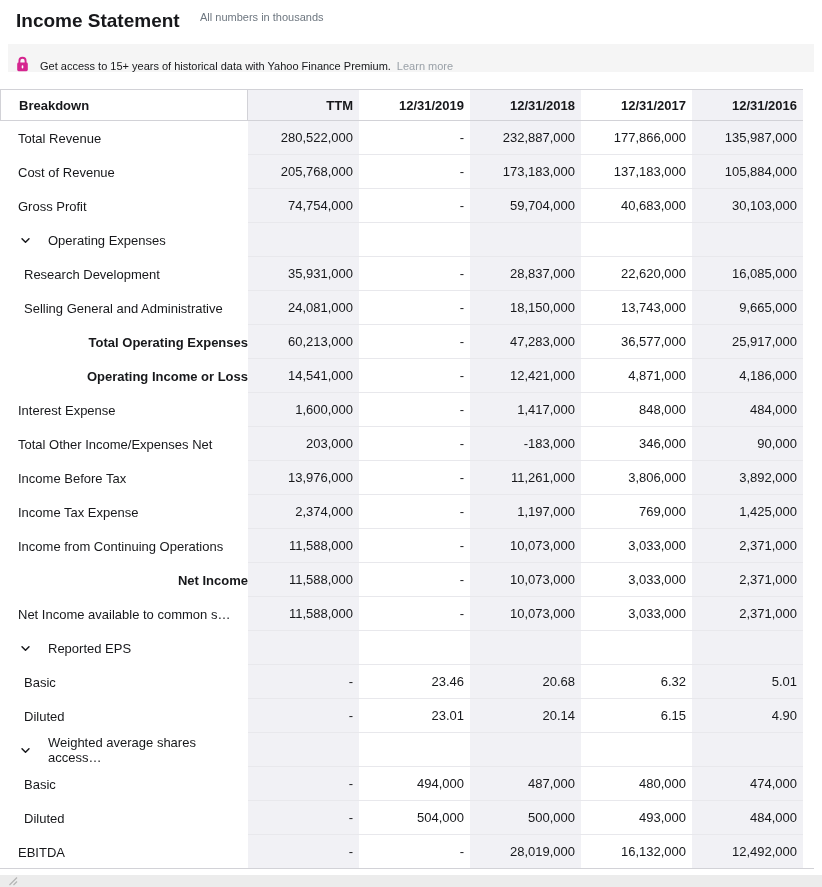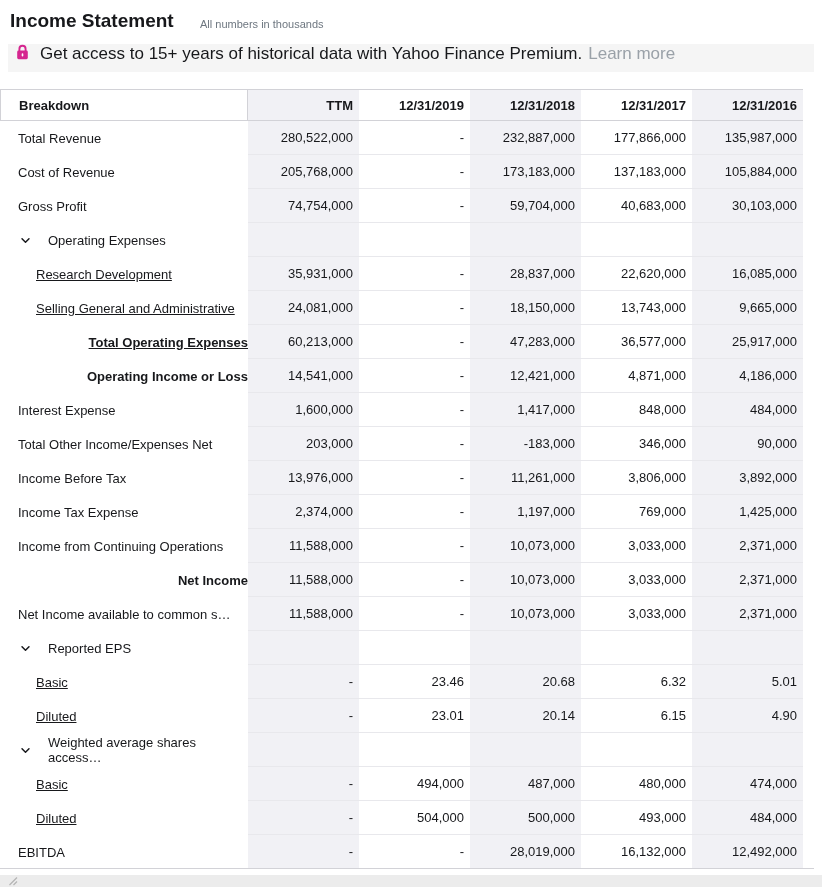--- a/index.html
+++ b/index.html
@@ -8,36 +8,36 @@
     width: 822px; height: 887px;
     position: relative;
     overflow: hidden;
     background: #ffffff;
     font-family: "Liberation Sans", sans-serif;
     color: #17181b;
   }
 
   
   .page-title {
-    position: absolute; left: 10px; top: 9px;
+    position: absolute; left: 16px; top: 9px;
     font-size: 19px; font-weight: 700; line-height: 24px;
     margin: 0;
   }
   .units-note {
-    position: absolute; left: 200px; top: 18px;
+    position: absolute; left: 200px; top: 11px;
     font-size: 11px; color: #6e7780;
   }
 
   
   .banner {
     position: absolute; left: 8px; top: 44px;
     width: 806px; height: 28px;
     background: #f5f5f5;
-    display: flex; align-items: flex-start;
-    font-size: 17px;
+    display: flex; align-items: flex-end;
+    font-size: 11px;
   }
   .banner .lock { display: inline-flex; margin: 0 10px 0 7px; }
   .banner .learn-more { color: #9aa1a8; margin-left: 6px; text-decoration: none; cursor: pointer; }
 
   
   .fin-table {
     position: absolute; left: 0; top: 89px;
     width: 803px;
     font-size: 13px;
   }
@@ -60,21 +60,21 @@
     border-top: 1px solid #d2d2d7;
     border-bottom: 1px solid #d2d2d7;
   }
   .header-row .cell.val { border-bottom: none; }
   .header-row .cell.label {
     border-left: 1px solid #d2d2d7;
     border-right: 1px solid #d2d2d7;
   }
 
   .body-row { height: 34px; }
-  .body-row.lvl1 .cell.label { padding-left: 36px; text-decoration: underline; }
+  .body-row.lvl1 .cell.label { padding-left: 24px; }
   .body-row.section .cell.label { padding-left: 20px; cursor: pointer; gap: 10px; }
   .body-row.section svg.chev { margin-right: 7px; flex: 0 0 auto; }
   .body-row.bold .cell.label { font-weight: 700; justify-content: flex-end; }
 
   .table-bottom-line {
     position: absolute; left: 0; top: 868px;
     width: 814px; height: 1px;
     background: #d2d2d7;
   }
 

